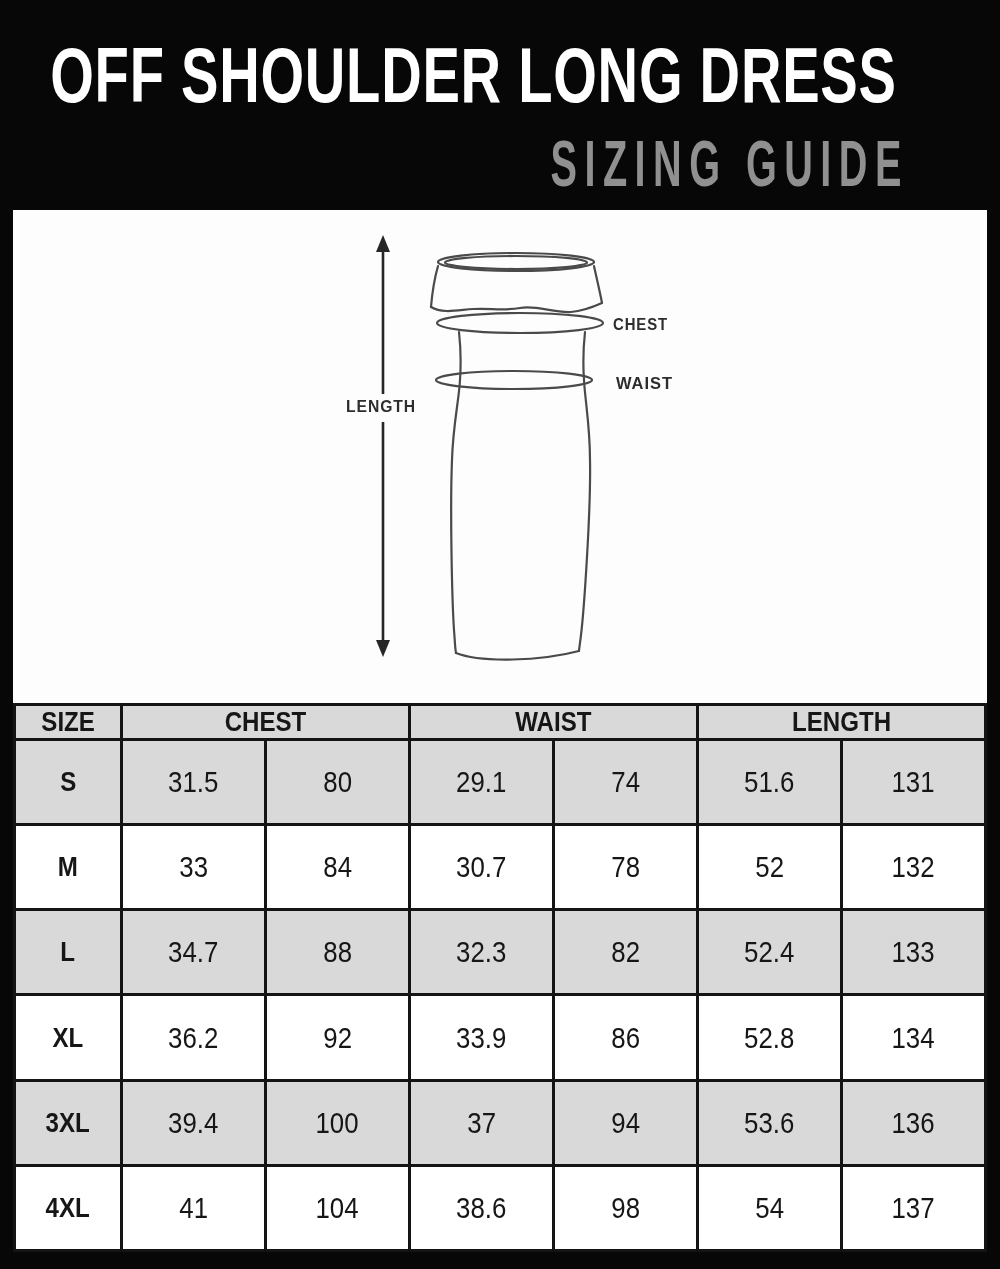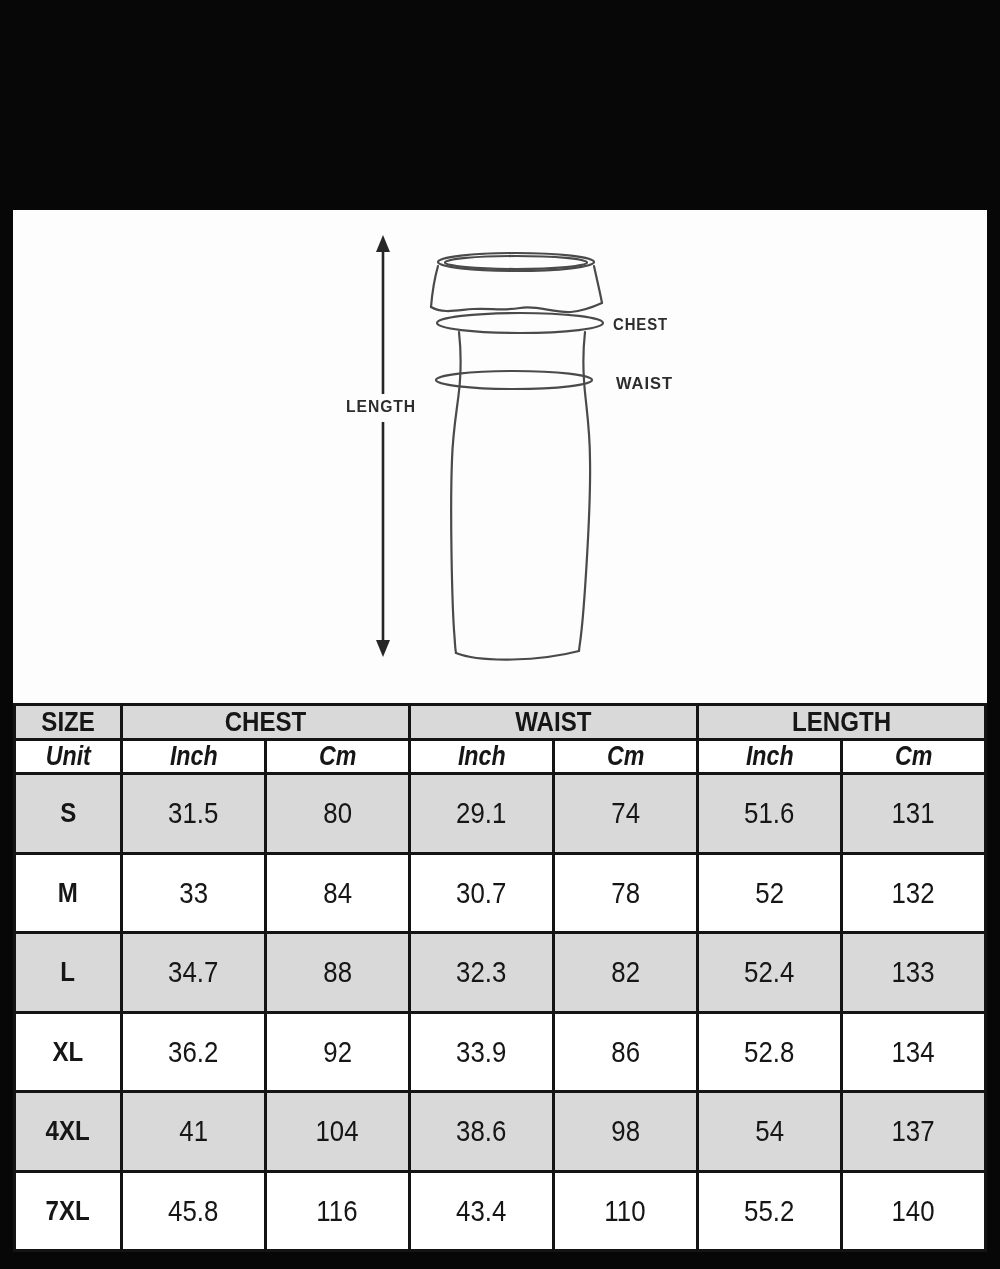--- a/index.html
+++ b/index.html
@@ -59,20 +59,24 @@
   tbody tr:nth-child(odd) td { background:#d9d9d9; }
   .size-cell .cx { font-weight:700; font-size:28px; }
   .num-cell  .cx { font-weight:400; font-size:30px; }
   .cx { display:inline-block; transform:scaleX(0.86); white-space:nowrap; }
 </style>
 </head>
 <body>
 
 <div class="page">
 
+  <header class="masthead">
+    <div class="title">OFF SHOULDER LONG DRESS</div>
+    <div class="subtitle">SIZING GUIDE</div>
+  </header>
 
   <div class="panel">
     <svg viewBox="0 0 974 493">
 
       <g>
         <line class="arrow-line" x1="370" y1="36" x2="370" y2="184"></line>
         <line class="arrow-line" x1="370" y1="212" x2="370" y2="436"></line>
         <polygon class="arrow-head" points="370,25 363,42 377,42"></polygon>
         <polygon class="arrow-head" points="370,447 363,430 377,430"></polygon>
       </g>
@@ -111,29 +115,20 @@
         <col style="width:14.8333%">
           <col style="width:14.8333%">
       </colgroup>
       <thead>
         <tr class="gh-row">
           <th><span class="cx gh">SIZE</span></th>
           <th colspan="2"><span class="cx gh">CHEST</span></th>
           <th colspan="2"><span class="cx gh">WAIST</span></th>
           <th colspan="2"><span class="cx gh">LENGTH</span></th>
         </tr>
-        <tr>
-          <td><span class="cx unit-label">Unit</span></td>
-          <td><span class="cx unit-val">Inch</span></td>
-          <td><span class="cx unit-val">Cm</span></td>
-          <td><span class="cx unit-val">Inch</span></td>
-          <td><span class="cx unit-val">Cm</span></td>
-          <td><span class="cx unit-val">Inch</span></td>
-          <td><span class="cx unit-val">Cm</span></td>
-        </tr>
       </thead>
       <tbody>
           <tr>
             <td class="size-cell"><span class="cx">S</span></td>
             <td class="num-cell"><span class="cx">31.5</span></td>
             <td class="num-cell"><span class="cx">80</span></td>
             <td class="num-cell"><span class="cx">29.1</span></td>
             <td class="num-cell"><span class="cx">74</span></td>
             <td class="num-cell"><span class="cx">51.6</span></td>
             <td class="num-cell"><span class="cx">131</span></td>
@@ -159,34 +154,34 @@
           <tr>
             <td class="size-cell"><span class="cx">XL</span></td>
             <td class="num-cell"><span class="cx">36.2</span></td>
             <td class="num-cell"><span class="cx">92</span></td>
             <td class="num-cell"><span class="cx">33.9</span></td>
             <td class="num-cell"><span class="cx">86</span></td>
             <td class="num-cell"><span class="cx">52.8</span></td>
             <td class="num-cell"><span class="cx">134</span></td>
           </tr>
           <tr>
+            <td class="size-cell"><span class="cx">3XL</span></td>
+            <td class="num-cell"><span class="cx">39.4</span></td>
+            <td class="num-cell"><span class="cx">100</span></td>
+            <td class="num-cell"><span class="cx">37</span></td>
+            <td class="num-cell"><span class="cx">94</span></td>
+            <td class="num-cell"><span class="cx">53.6</span></td>
+            <td class="num-cell"><span class="cx">136</span></td>
+          </tr>
+          <tr>
             <td class="size-cell"><span class="cx">4XL</span></td>
             <td class="num-cell"><span class="cx">41</span></td>
             <td class="num-cell"><span class="cx">104</span></td>
             <td class="num-cell"><span class="cx">38.6</span></td>
             <td class="num-cell"><span class="cx">98</span></td>
             <td class="num-cell"><span class="cx">54</span></td>
             <td class="num-cell"><span class="cx">137</span></td>
           </tr>
-          <tr>
-            <td class="size-cell"><span class="cx">7XL</span></td>
-            <td class="num-cell"><span class="cx">45.8</span></td>
-            <td class="num-cell"><span class="cx">116</span></td>
-            <td class="num-cell"><span class="cx">43.4</span></td>
-            <td class="num-cell"><span class="cx">110</span></td>
-            <td class="num-cell"><span class="cx">55.2</span></td>
-            <td class="num-cell"><span class="cx">140</span></td>
-          </tr>
         </tbody>
     </table>
   </div>
 
 </div>
 
 </body></html>

